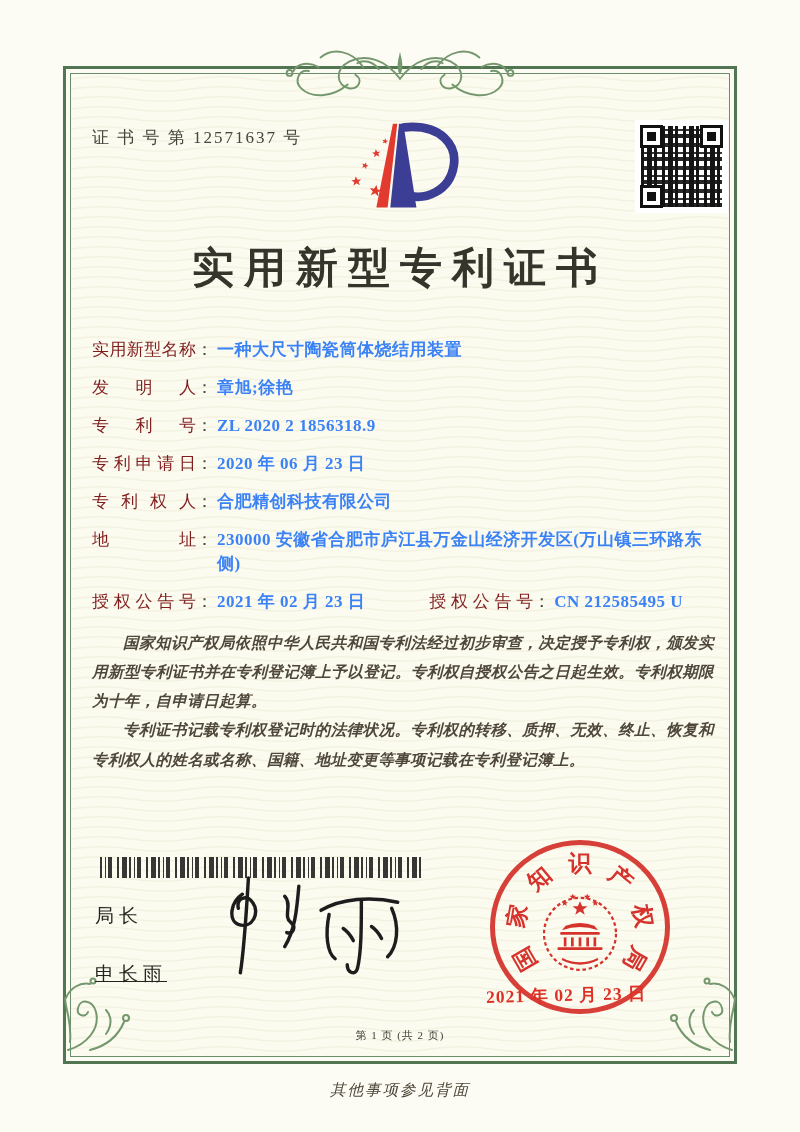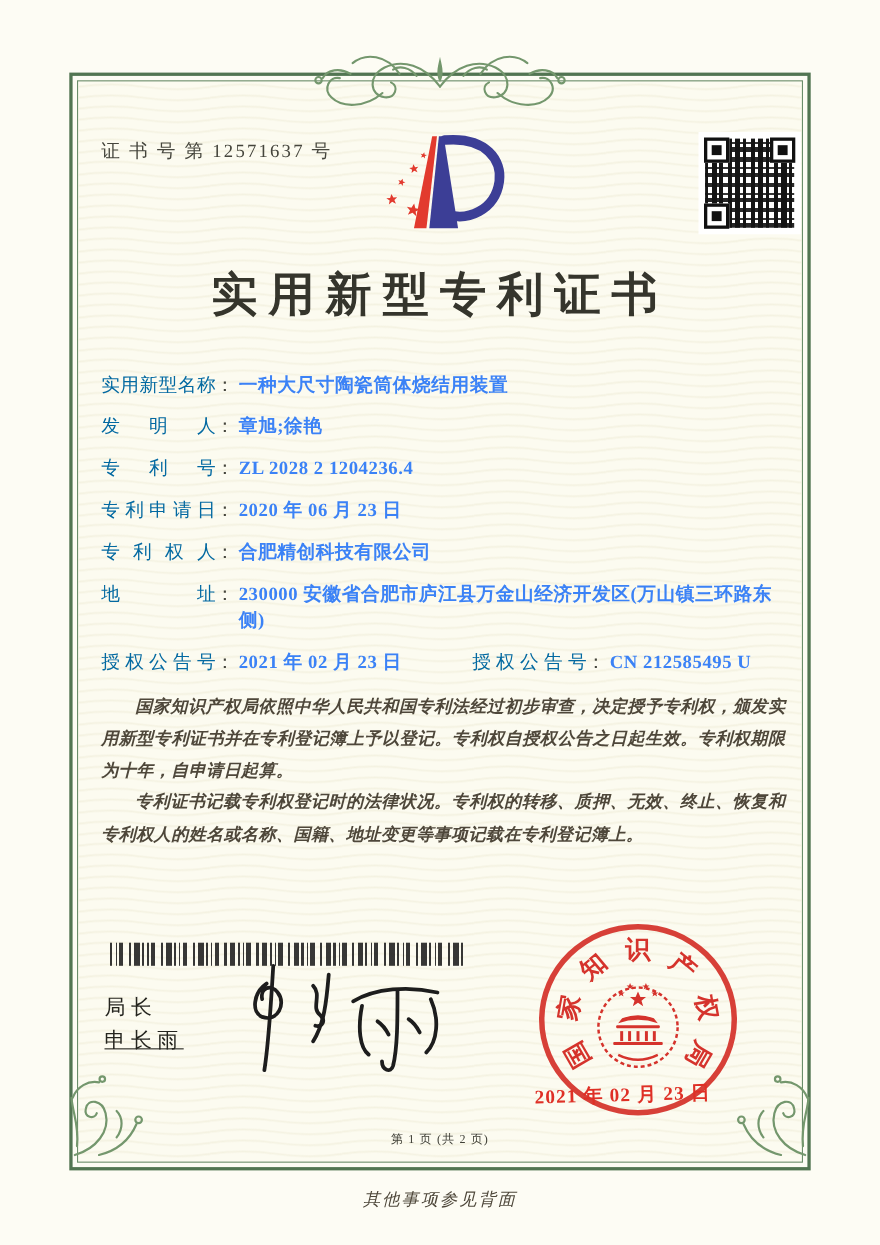--- a/index.html
+++ b/index.html
@@ -47,21 +47,21 @@
 
   .title{
     position:absolute;left:0;top:240px;width:100%;
     text-align:center;font-size:42px;font-weight:600;
     letter-spacing:10px;color:#35352c;margin:0;
   }
 
   
   .content{position:absolute;left:92px;top:338px;width:622px;color:#474439;}
   .row{display:flex;margin-bottom:14px;font-size:17px;line-height:24px;}
-  .lab{display:inline-block;width:104px;text-align:justify;text-align-last:justify;flex:none;color:#0369a1;}
+  .lab{display:inline-block;width:104px;text-align:justify;text-align-last:justify;flex:none;color:#7f1d1d;}
   .colon{flex:none;margin-right:4px;color:#45453c;}
   .val{flex:1;letter-spacing:.5px;color:#3b82f6;font-weight:bold;}
   .grant .val{flex:none;}
   .grant .second{margin-left:64px;}
   .paras{margin-top:12px;color:#4e473a;}
   .paras p{
     margin:0;font-size:15.5px;line-height:1.88;text-indent:2em;
     font-style:italic;letter-spacing:.4px;text-align:justify;font-weight:bold;
   }
 
@@ -69,21 +69,21 @@
     position:absolute;left:100px;top:857px;width:322px;height:21px;opacity:.88;
     background:repeating-linear-gradient(90deg,
       #1c1c1c 0 2px,transparent 2px 5px,
       #1c1c1c 5px 6px,transparent 6px 8px,
       #1c1c1c 8px 12px,transparent 12px 17px,
       #1c1c1c 17px 19px,transparent 19px 22px,
       #1c1c1c 22px 27px,transparent 27px 29px);
   }
 
   .signer{position:absolute;left:95px;top:903px;color:#25251f;}
-  .signer .s-title{font-size:19px;letter-spacing:5px;margin-bottom:4px;}
+  .signer .s-title{font-size:19px;letter-spacing:5px;margin-bottom:32px;}
   .signer .s-name{font-size:19px;letter-spacing:5px;text-decoration:underline;}
   .signature{position:absolute;left:212px;top:872px;width:212px;height:116px;}
 
   
   .seal{
     position:absolute;left:490px;top:840px;width:180px;height:174px;
     border:5px solid rgba(212,48,40,.92);border-radius:50%;
     box-sizing:border-box;
   }
   .seal .rc{
@@ -202,21 +202,21 @@
       <span class="val">一种大尺寸陶瓷筒体烧结用装置</span>
     </div>
     <div class="row">
       <span class="lab">发 明 人</span>
         <span class="colon">：</span>
       <span class="val">章旭;徐艳</span>
     </div>
     <div class="row">
       <span class="lab">专 利 号</span>
         <span class="colon">：</span>
-      <span class="val">ZL 2028 2 1204236.4</span>
+      <span class="val">ZL 2020 2 1856318.9</span>
     </div>
     <div class="row">
       <span class="lab">专利申请日</span>
         <span class="colon">：</span>
       <span class="val">2020 年 06 月 23 日</span>
     </div>
     <div class="row">
       <span class="lab">专 利 权 人</span>
         <span class="colon">：</span>
       <span class="val">合肥精创科技有限公司</span>

